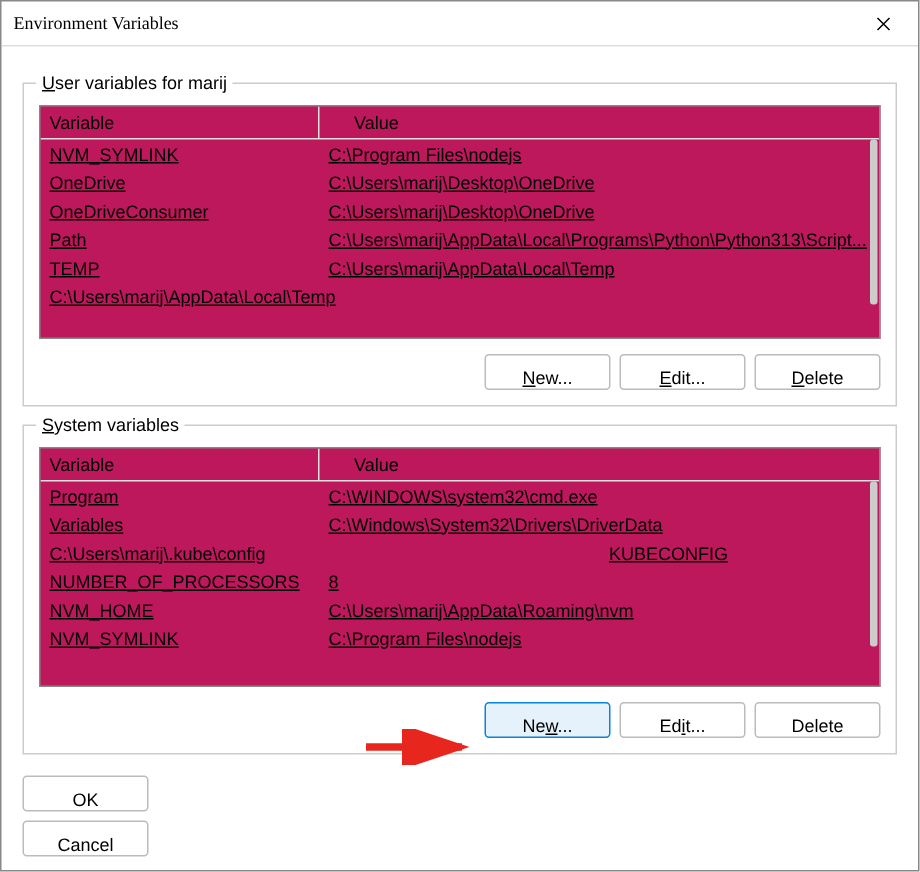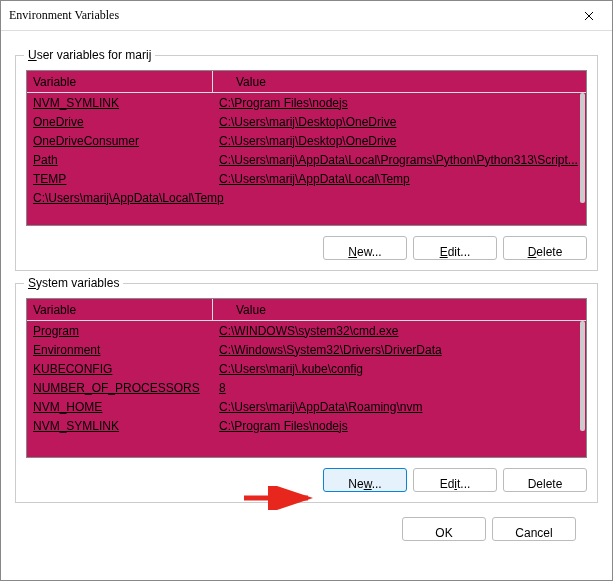--- a/index.html
+++ b/index.html
@@ -106,20 +106,21 @@
 .btn.highlight {
   border: 1px solid #0a84d6;
   background: #e5f1fb;
 }
 .btn .u { text-decoration: underline; }
 .footer {
   display: flex;
   justify-content: flex-end;
   gap: 6px;
   padding: 14px 22px 0 0;
+  flex-direction: column;
 }
 .arrow-container {
   position: absolute;
   left: 242px;
   top: 486px;
   pointer-events: none;
 }
 </style>
 </head>
 <body>
@@ -188,26 +189,26 @@
       <div class="thead">
         <div class="th var">Variable</div>
         <div class="th val">Value</div>
       </div>
       <div class="tbody">
         <div class="row">
             <div class="cell var">Program</div>
             <div class="cell val">C:\WINDOWS\system32\cmd.exe</div>
           </div>
         <div class="row">
-            <div class="cell var">Environment</div>
+            <div class="cell var">Variables</div>
             <div class="cell val">C:\Windows\System32\Drivers\DriverData</div>
           </div>
         <div class="row">
+            <div class="cell val">C:\Users\marij\.kube\config</div>
             <div class="cell var">KUBECONFIG</div>
-            <div class="cell val">C:\Users\marij\.kube\config</div>
           </div>
         <div class="row">
             <div class="cell var">NUMBER_OF_PROCESSORS</div>
             <div class="cell val">8</div>
           </div>
         <div class="row">
             <div class="cell var">NVM_HOME</div>
             <div class="cell val">C:\Users\marij\AppData\Roaming\nvm</div>
           </div>
         <div class="row">

